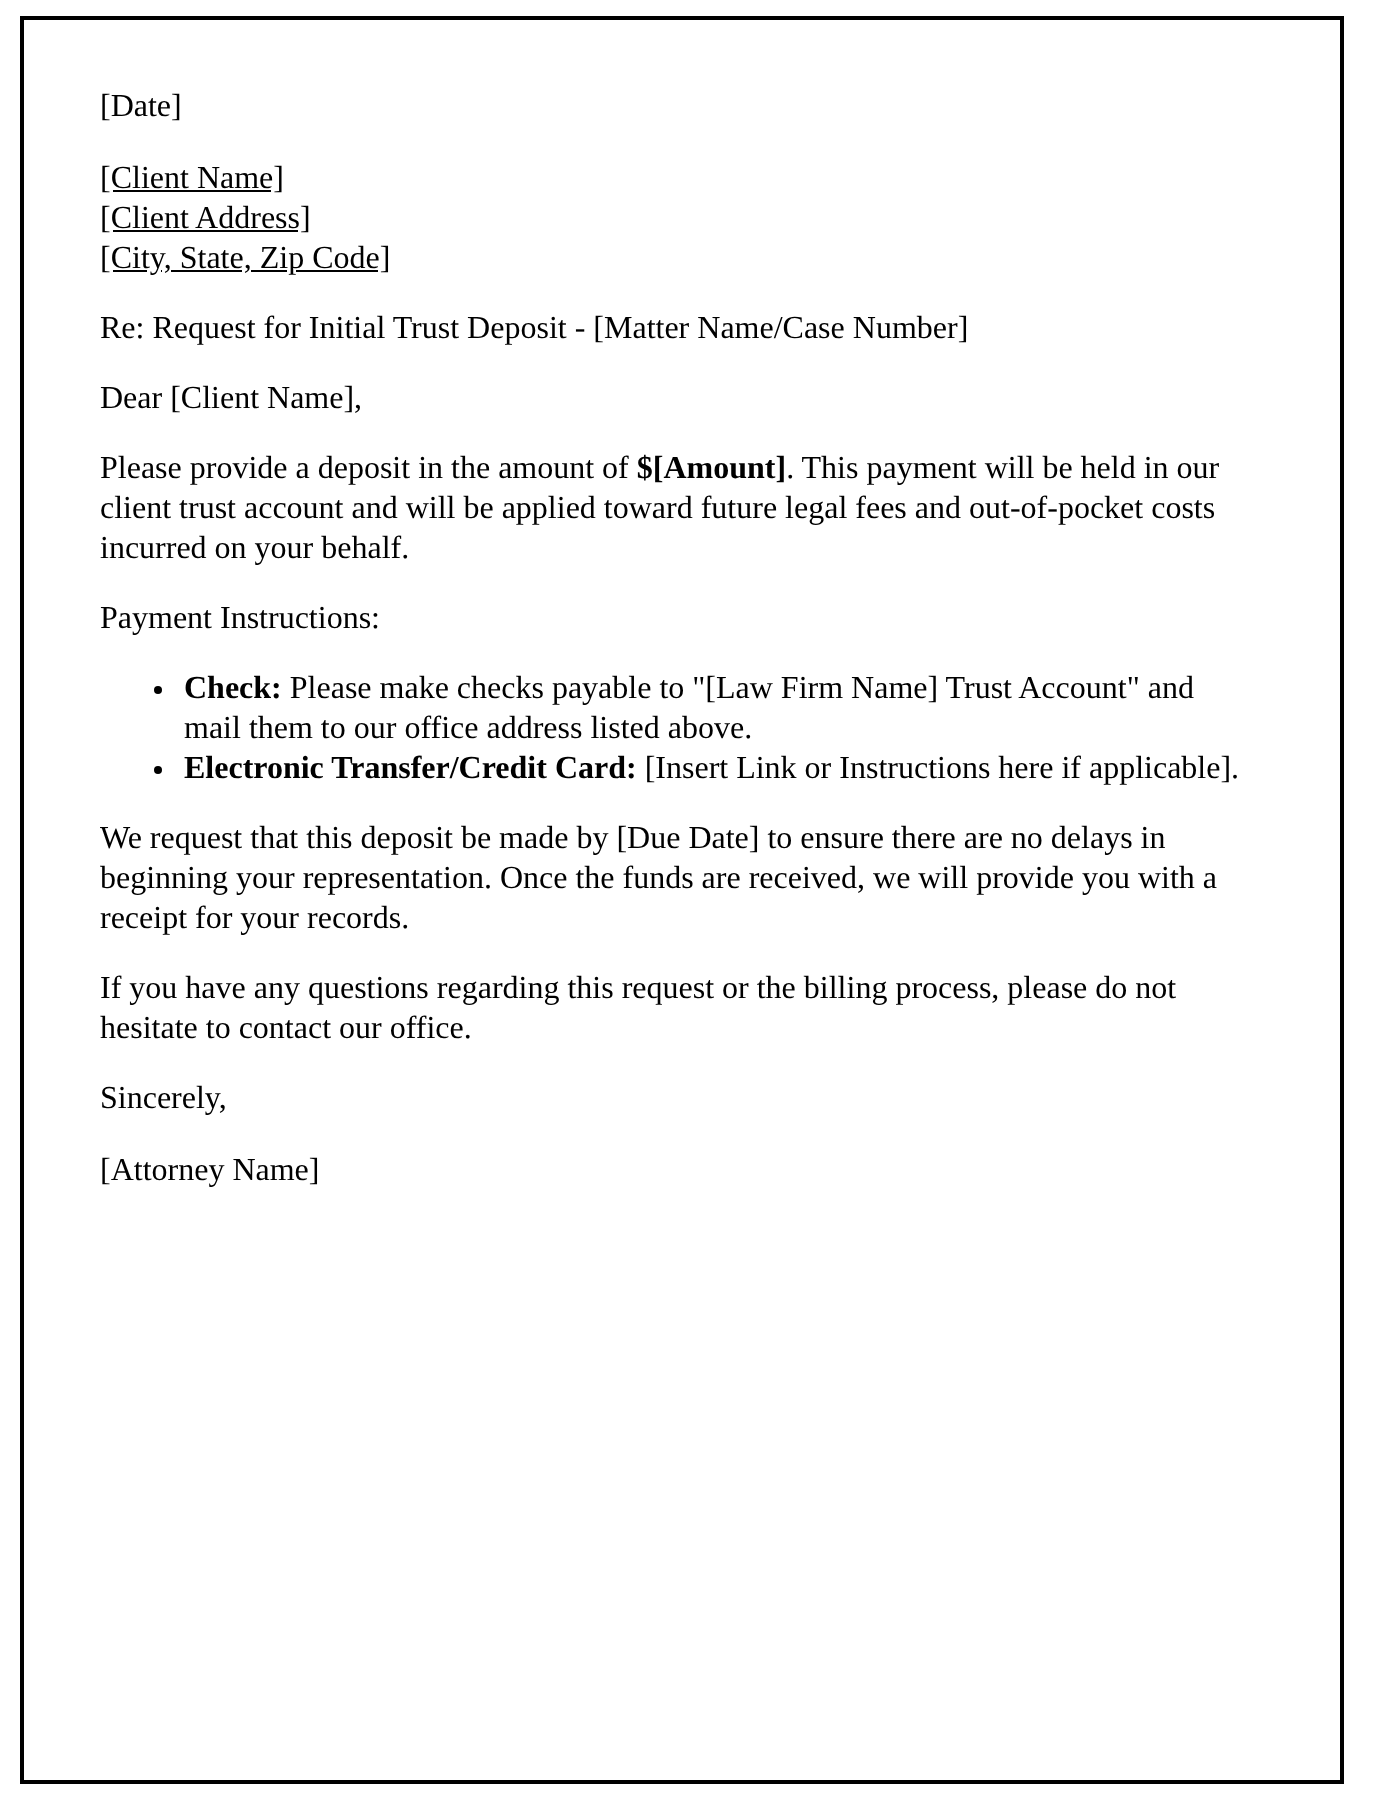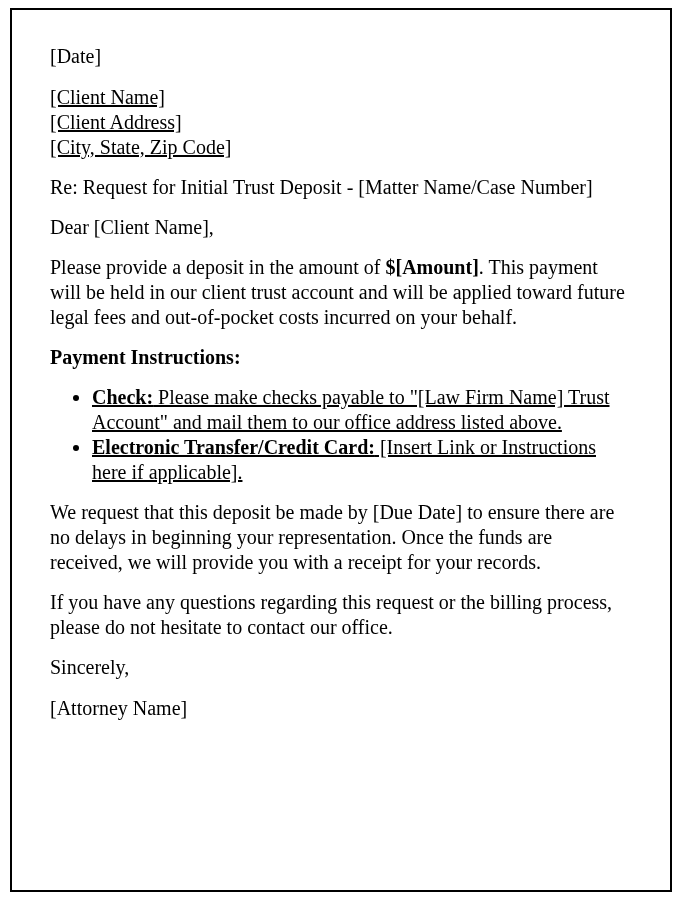--- a/index.html
+++ b/index.html
@@ -16,33 +16,32 @@
       position: absolute;
       left: 10px;
       top: 8px;
       width: 662px;
       height: 884px;
       border: 2px solid #000000;
       background: #ffffff;
     }
     .content {
       padding: 34px 42px 0 38px;
-      font-size: 20px;
+      font-size: 16px;
       line-height: 1.25;
     }
     p { margin: 0 0 15px 0; }
     .address-block { margin: 16px 0 15px 0; text-decoration: underline; }
     .address-block div { margin: 0; }
     .signature-block { margin: 16px 0 15px 0; }
-    .bold { font-weight: bold; }
+    .bold { font-weight: normal; }
     ul {
       margin: 0 0 15px 0;
       padding-left: 42px;
       list-style: disc;
-      text-decoration: underline;
     }
     li { margin: 0; }
   </style>
 </head>
 <body>
 
 <div class="page">
   <div class="content">
 
     <p>[Date]</p>

